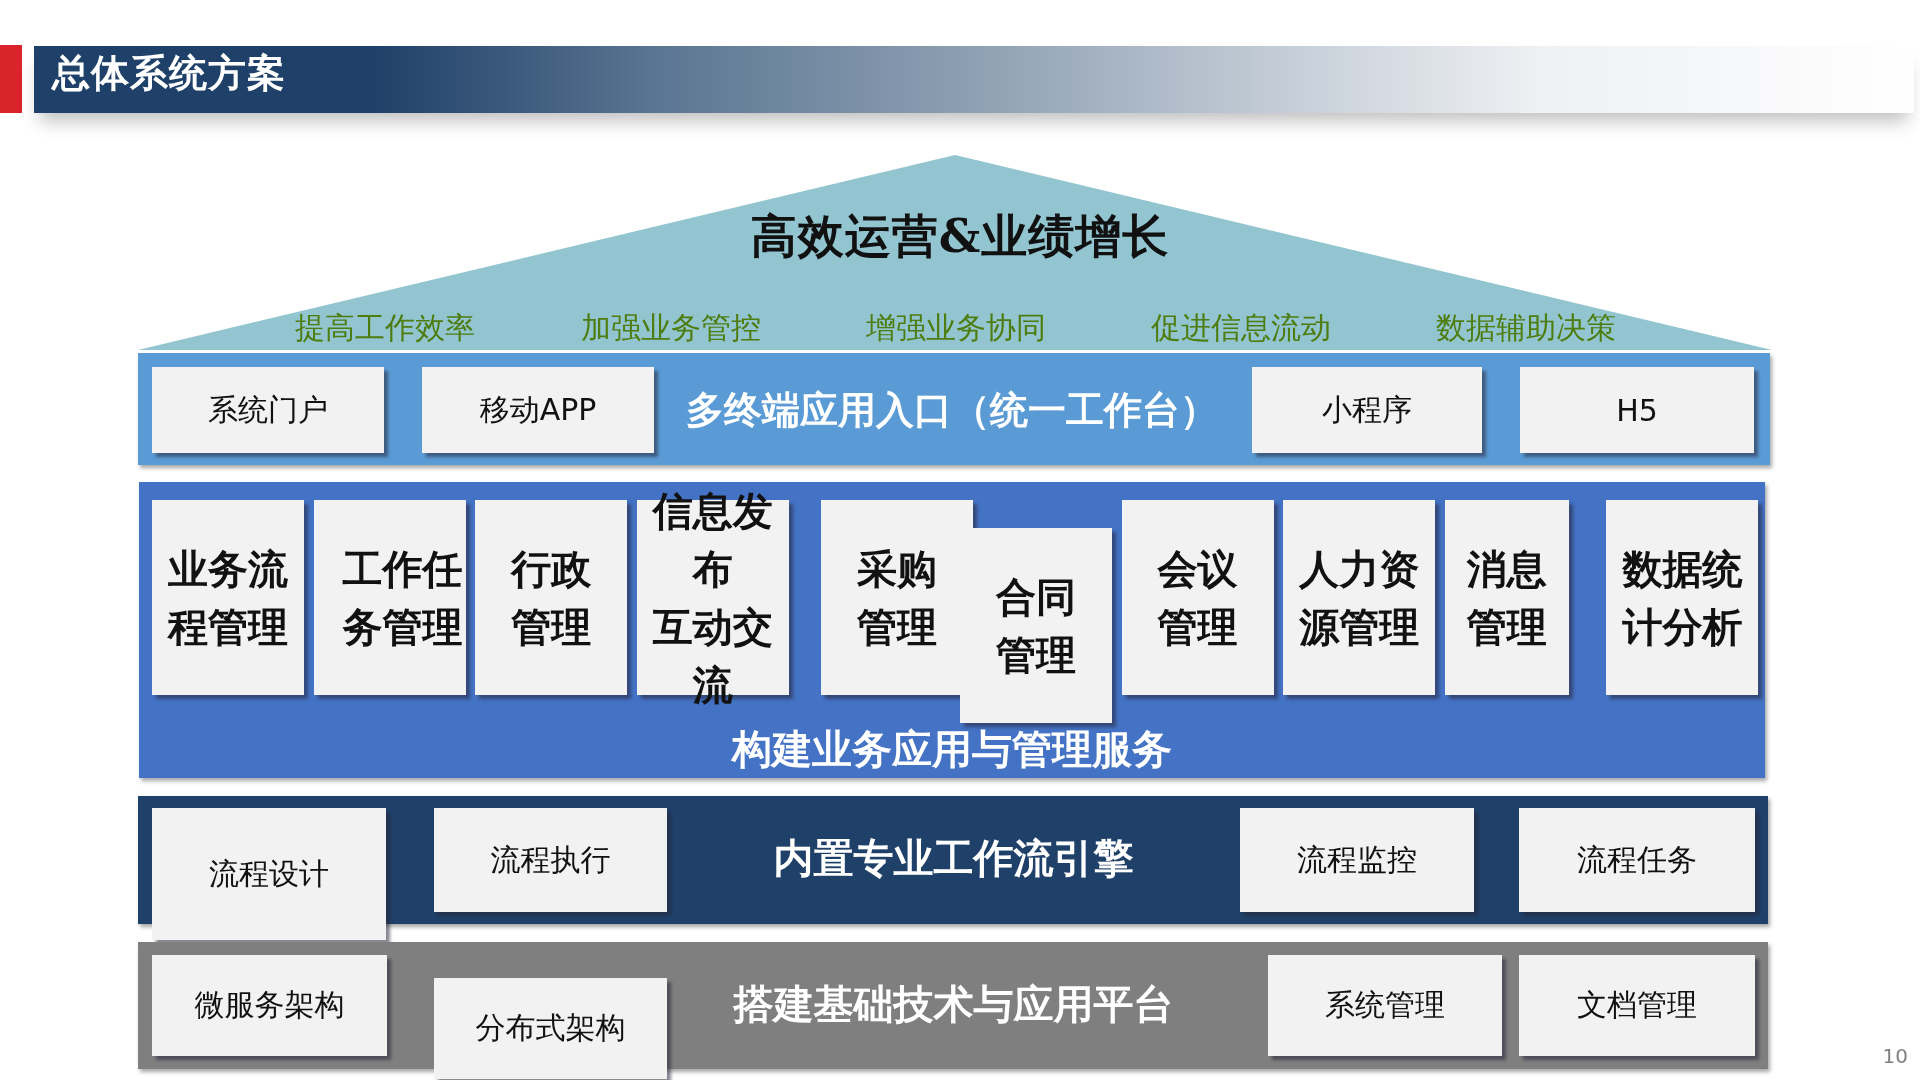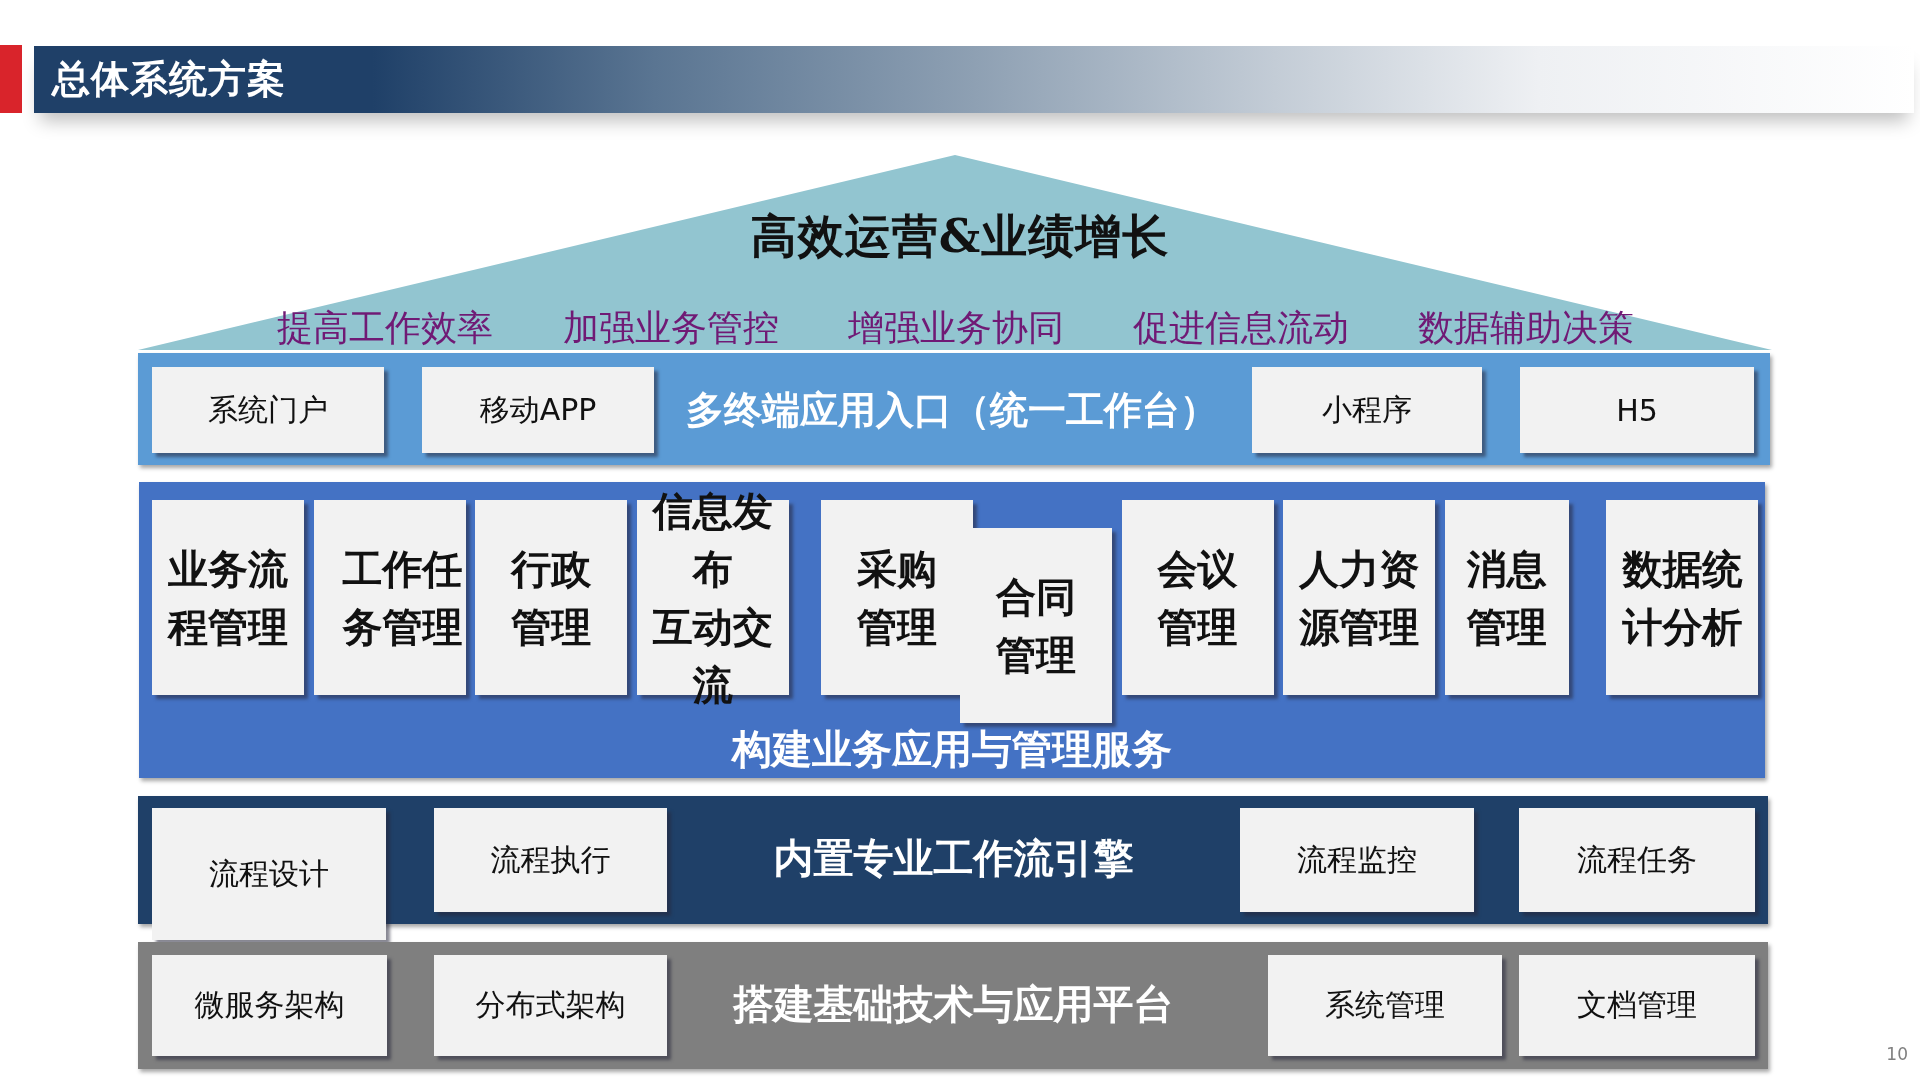--- a/index.html
+++ b/index.html
@@ -5,44 +5,44 @@
   html, body { margin:0; padding:0; }
   body { width:1920px; height:1080px; position:relative; overflow:hidden; background:#ffffff;
          font-family:"DejaVu Sans","Liberation Sans",sans-serif; }
   .abs { position:absolute; box-sizing:border-box; }
 
   
   #red-mark { left:0; top:45px; width:22px; height:68px; background:#d9242b; }
   #header-bar { left:34px; top:46px; width:1880px; height:67px;
     background:linear-gradient(to right,#1f4068 0%,#1f4068 18%,#5a7592 33%,#8ea0b3 50%,#c3ccd6 66%,#eef0f3 80%,rgba(255,255,255,0) 100%);
     box-shadow:0 14px 18px -6px rgba(0,0,0,0.25); }
-  #header-title { left:52px; top:46px; height:48px; line-height:67px; color:#ffffff;
+  #header-title { left:52px; top:40px; height:48px; line-height:67px; color:#ffffff;
     font-size:38px; font-weight:bold; letter-spacing:1px; white-space:nowrap; }
 
   
   #roof { left:0; top:0; width:1920px; height:1080px; pointer-events:none; }
   #roof-title { left:0; width:1920px; text-align:center; top:206px; font-family:"DejaVu Serif","Liberation Serif",serif;
     font-size:46px; font-weight:bold; color:#111; letter-spacing:1px; white-space:nowrap; }
   .goal { top:308px; height:40px; line-height:40px; font-family:Liberation Sans, sans-serif;
-    font-size:36px; color:#701a75; text-align:center; white-space:nowrap; }
+    font-size:30px; color:#4d7c0f; text-align:center; white-space:nowrap; }
 
   
   .band { box-shadow:2px 3px 4px rgba(0,0,0,0.35); }
   #band-entry { left:138px; top:353px; width:1632px; height:112px; background:#5b9bd5; }
   #band-apps { left:139px; top:482px; width:1626px; height:296px; background:#4472c4; }
   #band-flow { left:138px; top:796px; width:1630px; height:128px; background:#1f4068; }
   #band-platform { left:138px; top:942px; width:1630px; height:127px; background:#7f7f7f; }
 
   .box { background:#f2f2f2; box-shadow:4px 4px 3px rgba(40,40,60,0.55); color:#111;
     display:flex; align-items:center; justify-content:center; text-align:center; }
   .box-small { font-size:30px; }
   .box-module { font-size:40px; font-weight:bold; line-height:58px; flex-direction:column; }
   .band-label { color:#ffffff; font-weight:bold; text-align:center; white-space:nowrap; }
 
-  #page-number { left:1868px; top:1044px; width:40px; font-size:17px; color:#808080; text-align:right; }
+  #page-number { left:1868px; top:1044px; width:40px; font-size:20px; color:#808080; text-align:right; }
 </style>
 </head>
 <body>
 
 <div class="abs" id="red-mark"></div>
 <div class="abs" id="header-bar"></div>
 <div class="abs" id="header-title">总体系统方案</div>
 
 <svg class="abs" id="roof" viewBox="0 0 1920 1080" width="1920" height="1080">
   <polygon points="955,155 1772,350 138,350" fill="#92c5d0"></polygon>
@@ -108,18 +108,18 @@
 
 <div class="abs band" id="band-flow"></div>
 <div class="abs box box-small" style="left:152px;top:808px;width:234px;height:132px;">流程设计</div>
 <div class="abs box box-small" style="left:434px;top:808px;width:233px;height:104px;">流程执行</div>
 <div class="abs band-label" style="left:667px;top:826px;width:573px;height:64px;line-height:64px;font-size:40px;">内置专业工作流引擎</div>
 <div class="abs box box-small" style="left:1240px;top:808px;width:234px;height:104px;">流程监控</div>
 <div class="abs box box-small" style="left:1519px;top:808px;width:236px;height:104px;">流程任务</div>
 
 <div class="abs band" id="band-platform"></div>
 <div class="abs box box-small" style="left:152px;top:955px;width:235px;height:101px;">微服务架构</div>
-<div class="abs box box-small" style="left:434px;top:955px;width:233px;height:101px;">分布式架构</div>
+<div class="abs box box-small" style="left:434px;top:978px;width:233px;height:101px;">分布式架构</div>
 <div class="abs band-label" style="left:667px;top:972px;width:573px;height:64px;line-height:64px;font-size:40px;">搭建基础技术与应用平台</div>
 <div class="abs box box-small" style="left:1240px;top:955px;width:234px;height:101px;margin-left:28px;">系统管理</div>
 <div class="abs box box-small" style="left:1519px;top:955px;width:236px;height:101px;">文档管理</div>
 
 <div class="abs" id="page-number">10</div>
 
 </body></html>

